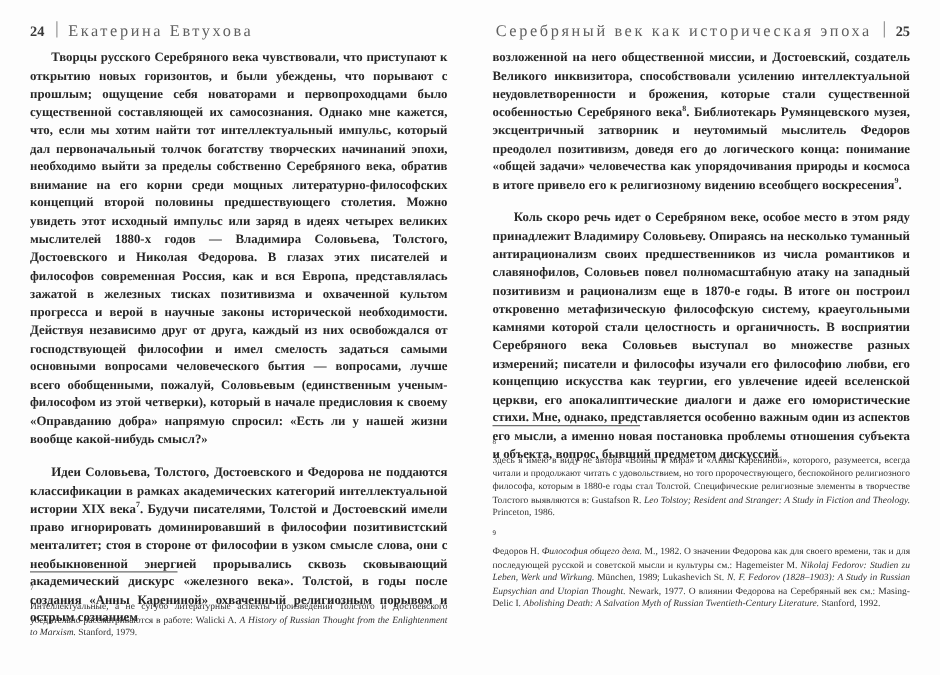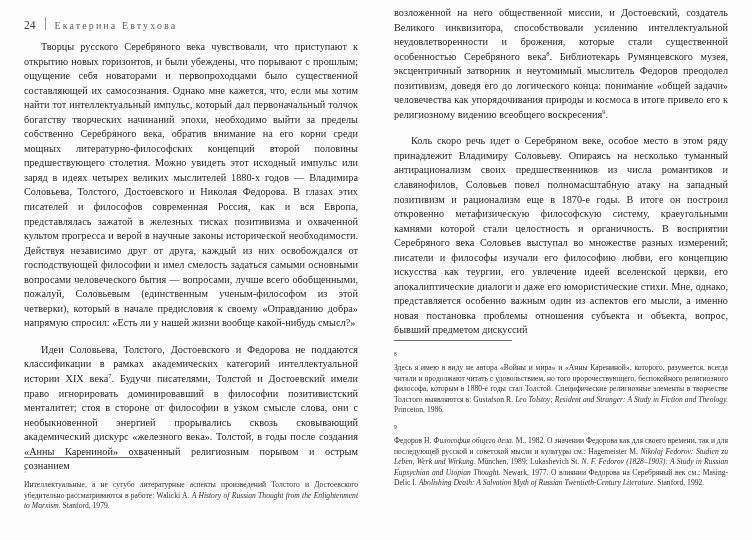--- a/index.html
+++ b/index.html
@@ -43,43 +43,44 @@
     height: 34px;
     padding-top: 16px;
     box-sizing: border-box;
     color: #5e5e5e;
   }
   .runhead-left { justify-content: flex-start; }
   .runhead-right { justify-content: flex-end; }
   .folio {
     font-family: "Liberation Serif", "DejaVu Serif", serif;
     font-size: 11.5px;
-    font-weight: normal;
+    font-weight: bold;
     color: #3a3a3a;
     letter-spacing: 0;
   }
   .rule {
     width: 1px;
     height: 13px;
     background: #9a9a9a;
     margin: 0 9px;
     position: relative;
     top: 1px;
   }
   .runhead-title {
-    font-size: 10px;
+    font-size: 13px;
     letter-spacing: 2.1px;
     color: #5f5f5f;
     white-space: nowrap;
     font-variant: normal;
   }
 
   
   .body-col {
     padding-top: 6px;
+    font-weight: bold;
   }
   p.para {
     margin: 0;
     font-size: 10.25px;
     line-height: 14.55px;
     text-align: justify;
     text-justify: inter-word;
     text-indent: 17px;
     color: #272727;
     hyphens: manual;
@@ -156,20 +157,25 @@
       <div class="fn">
         <div class="fn-num">7</div>
         <div class="fn-text"><span>Интеллектуальные, а не сугубо литературные аспекты произведений Толстого и Достоевского убедительно рассматриваются в работе: Walicki A. </span><span class="it">A History of Russian Thought from the Enlightenment to Marxism.</span><span> Stanford, 1979.</span></div>
       </div>
     </div>
 
   </div>
 
   <div class="page page-right">
 
+    <div class="runhead runhead-right">
+      <span class="runhead-title">Серебряный век как историческая эпоха</span>
+      <span class="rule"></span>
+      <span class="folio">25</span>
+    </div>
 
     <div class="body-col">
       <p class="para" style="text-indent:0;"><span>возложенной на него общественной миссии, и Достоевский, создатель Великого инквизитора, способствовали усилению интеллектуальной неудовлетворенности и брожения, которые стали существенной особенностью Серебряного века</span><span class="sup">8</span><span>. Библиотекарь Румянцевского музея, эксцентричный затворник и неутомимый мыслитель Федоров преодолел позитивизм, доведя его до логического конца: понимание «общей задачи» человечества как упорядочивания природы и космоса в итоге привело его к религиозному видению всеобщего воскресения</span><span class="sup">9</span><span>.</span></p>
       <p class="para">Коль скоро речь идет о Серебряном веке, особое место в этом ряду принадлежит Владимиру Соловьеву. Опираясь на несколько туманный антирационализм своих предшественников из числа романтиков и славянофилов, Соловьев повел полномасштабную атаку на западный позитивизм и рационализм еще в 1870-е годы. В итоге он построил откровенно метафизическую философскую систему, краеугольными камнями которой стали целостность и органичность. В восприятии Серебряного века Соловьев выступал во множестве разных измерений; писатели и философы изучали его философию любви, его концепцию искусства как теургии, его увлечение идеей вселенской церкви, его апокалиптические диалоги и даже его юмористические стихи. Мне, однако, представляется особенно важным один из аспектов его мысли, а именно новая постановка проблемы отношения субъекта и объекта, вопрос, бывший предметом дискуссий</p>
     </div>
 
     <div class="fn-block" style="top: 340px;">
       <div class="fn-rule"></div>
 
       <div class="fn">

